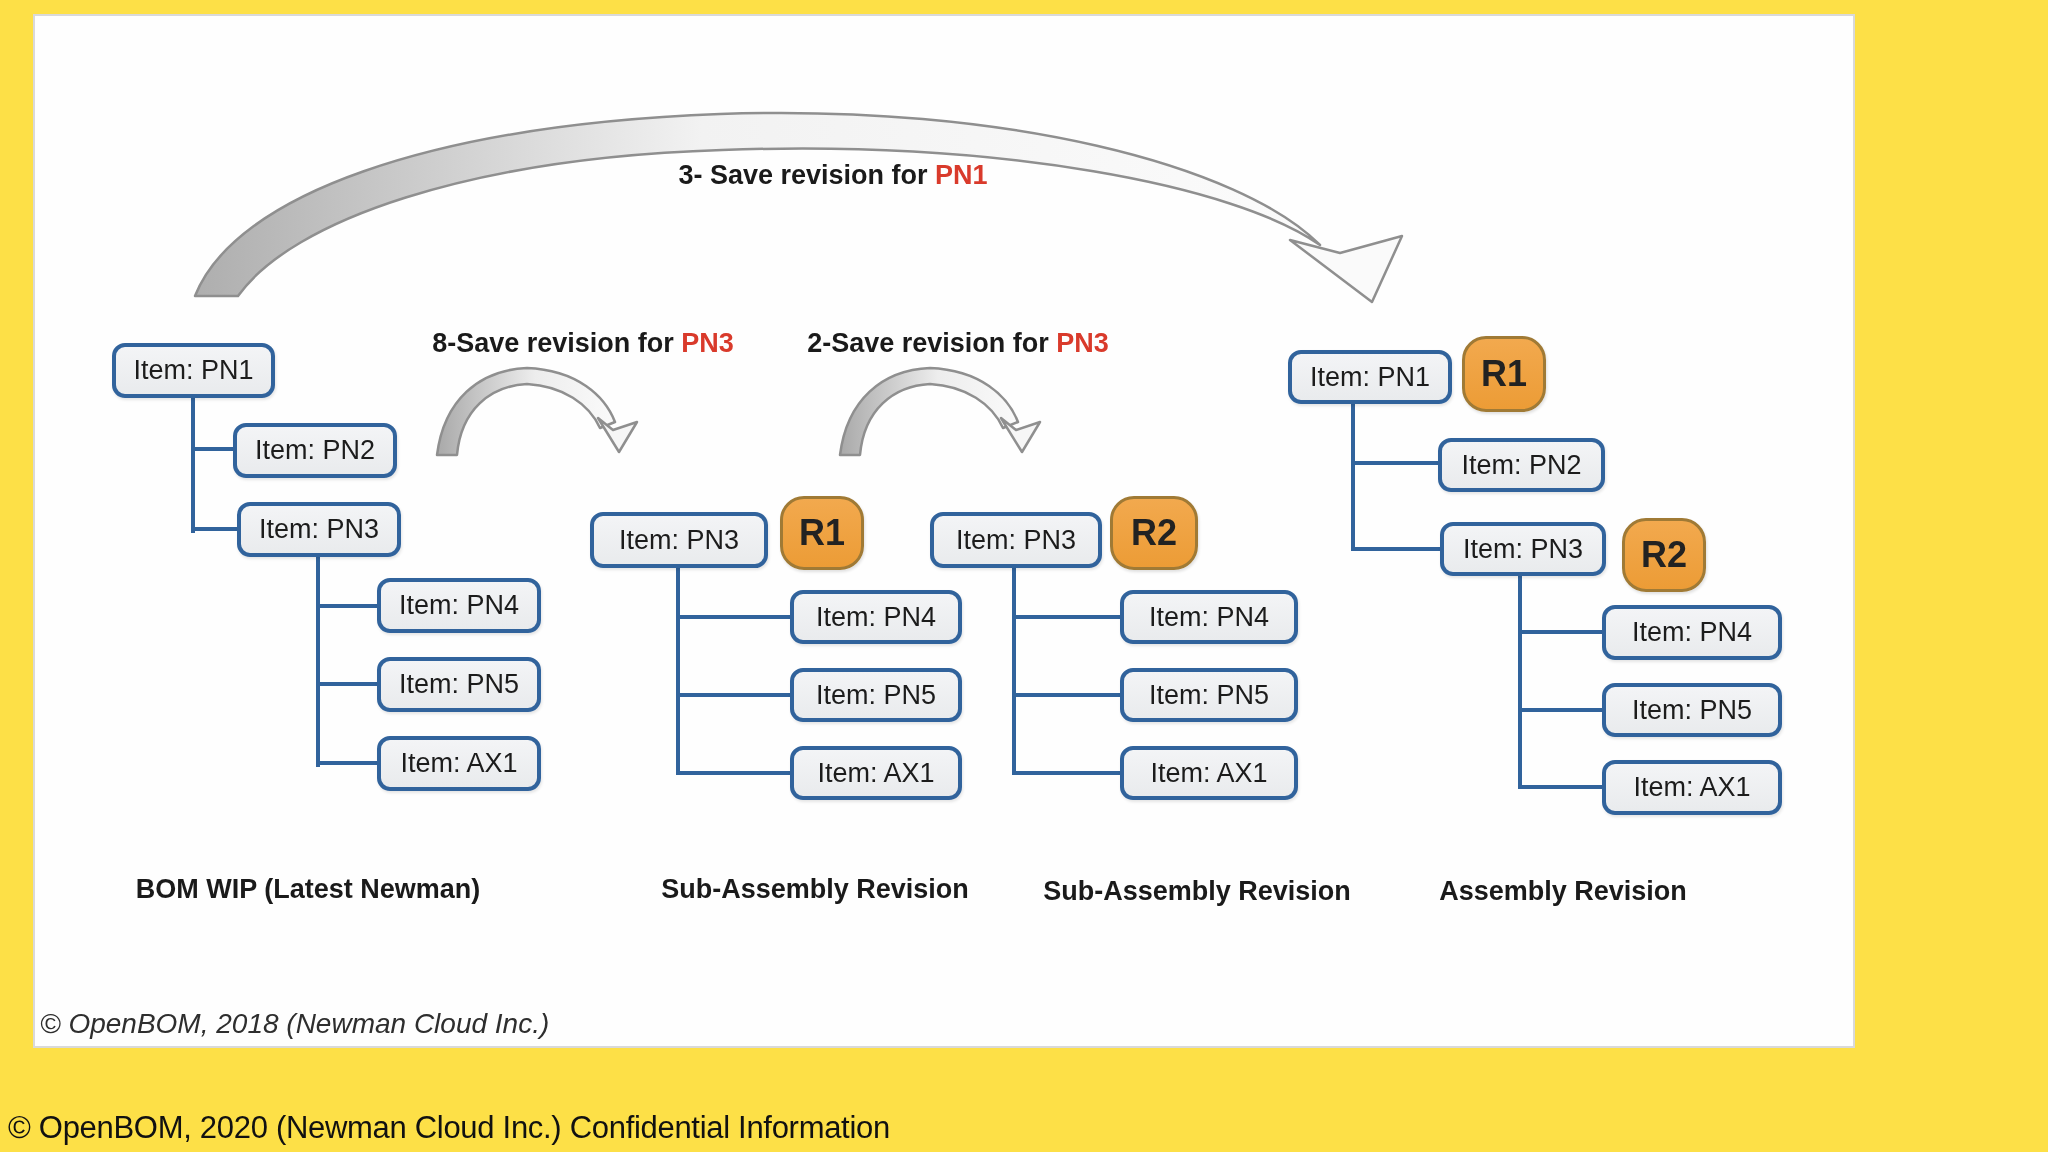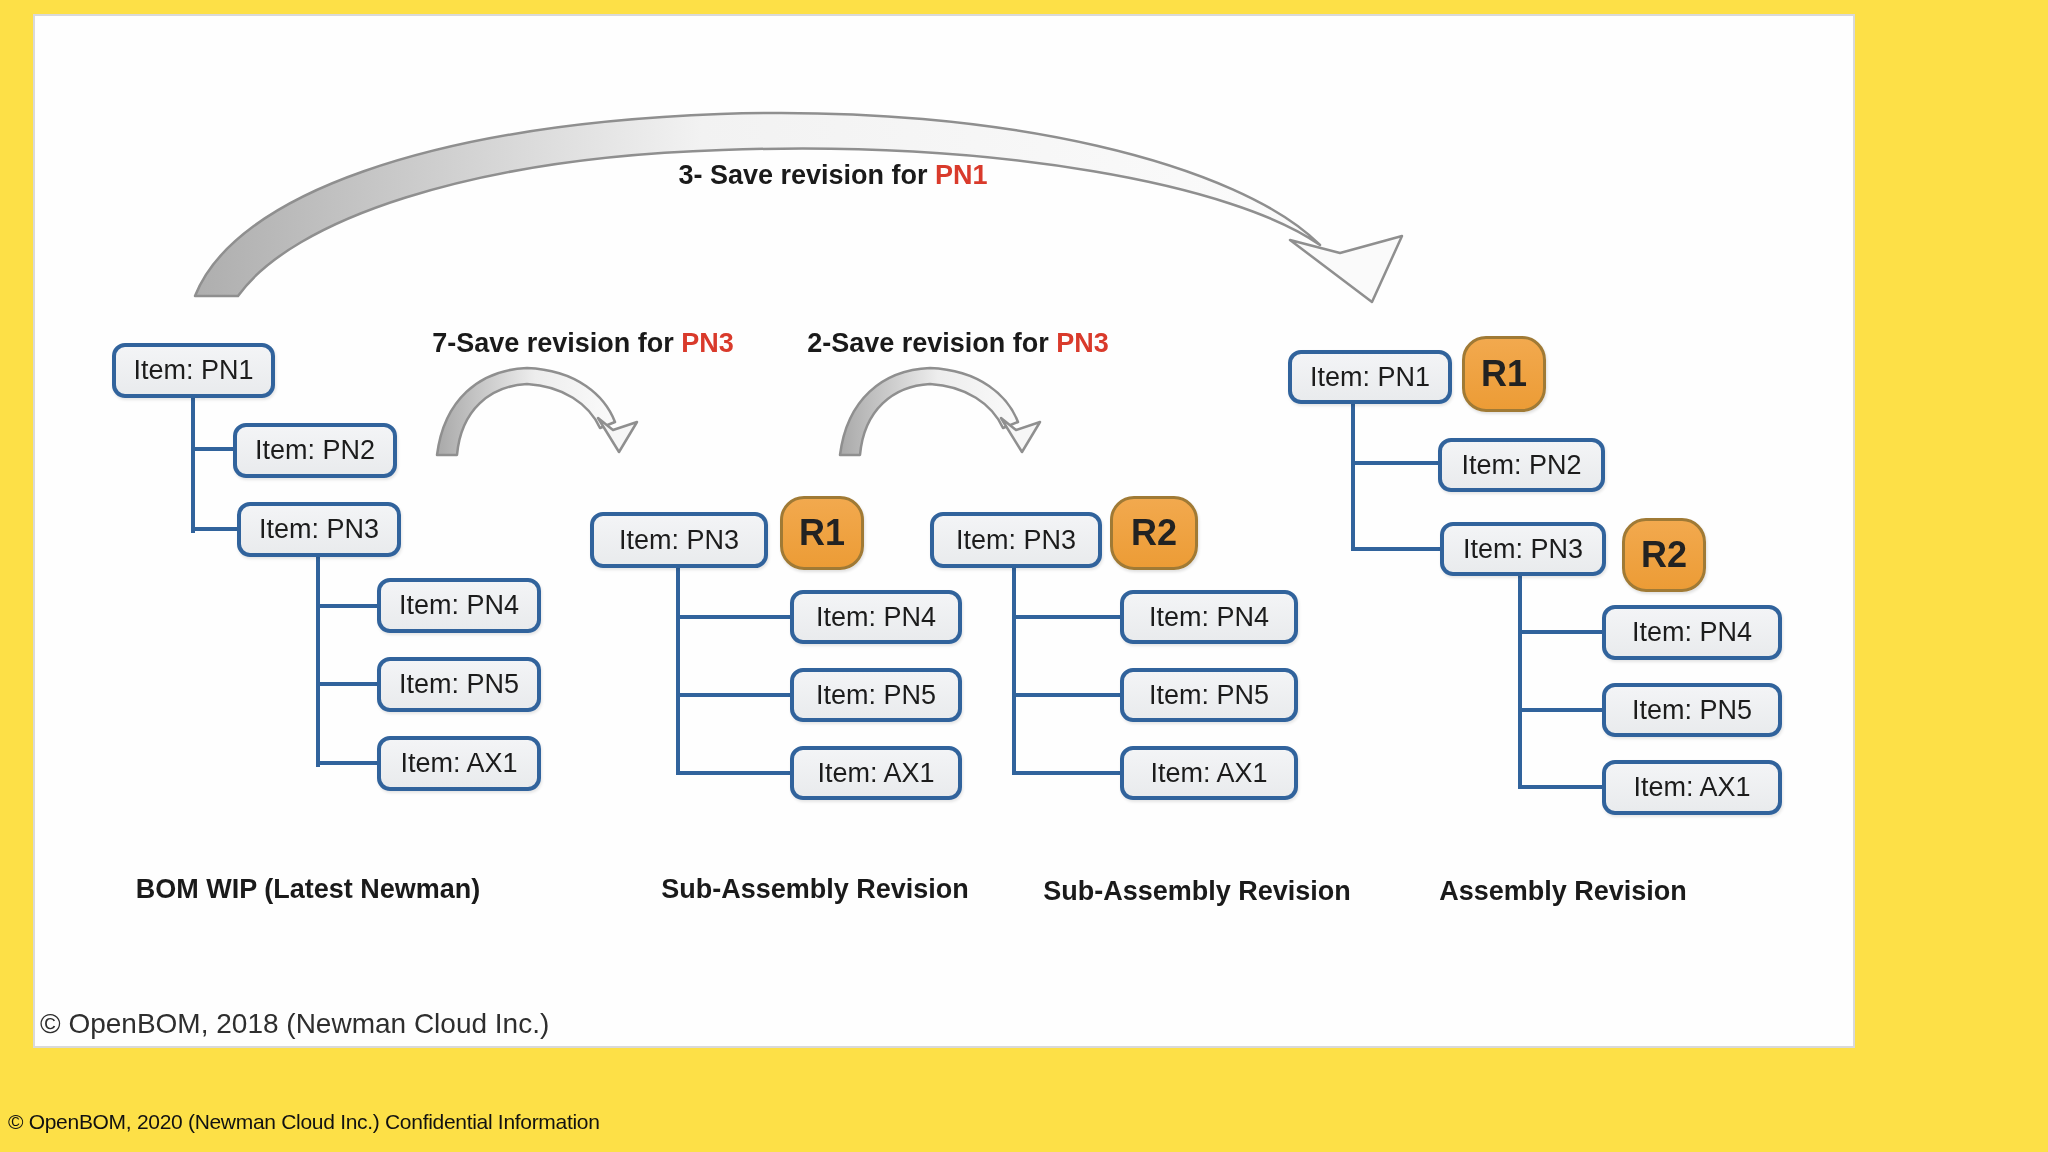--- a/index.html
+++ b/index.html
@@ -20,22 +20,22 @@
         display:flex;align-items:center;justify-content:center;
         font-size:36px;color:#222;z-index:4;
         box-shadow:1px 2px 3px rgba(0,0,0,0.12);font-weight:bold;}
   .hline,.vline{position:absolute;background:#31639c;z-index:2;}
   .hline{height:4px;} .vline{width:4px;}
   .caption{position:absolute;font-size:27px;font-weight:bold;color:#1a1a1a;
            text-align:center;z-index:5;white-space:nowrap;}
   .caption .hl{color:#d93a2b;}
   .tree-label{position:absolute;font-size:27px;font-weight:bold;color:#1a1a1a;
               text-align:center;z-index:5;white-space:nowrap;}
-  .copyright{position:absolute;left:40px;top:1008px;font-size:28px;color:#2e2e2e;z-index:5;}
-  .page-caption{position:absolute;left:8px;top:1110px;font-size:21px;color:#111;
+  .copyright{position:absolute;left:40px;top:1008px;font-size:28px;color:#2e2e2e;z-index:5;font-style:italic;}
+  .page-caption{position:absolute;left:8px;top:1110px;font-size:31px;color:#111;
                 letter-spacing:-0.3px;z-index:5;}
   .logo{position:absolute;left:1645px;top:996px;z-index:5;font-weight:bold;
         font-size:47px;color:#203a64;letter-spacing:-1px;display:flex;align-items:center;}
   .logo .ring{display:inline-block;width:33px;height:33px;border-radius:50%;margin:6px 2px 0 2px;
         background:
           radial-gradient(circle at 50% 50%, #ffffff 0 36%, rgba(255,255,255,0) 37%),
           conic-gradient(from 0deg,
             #79b843 0deg 36deg, #ffffff 36deg 54deg,
             #4ba3d8 54deg 126deg, #ffffff 126deg 144deg,
             #f0a53e 144deg 216deg, #ffffff 216deg 234deg,
@@ -73,21 +73,21 @@
 
     <path d="M 840,455 C 847,400 882,370 930,368 C 980,370 1008,396 1018,422
          L 1003,428 C 992,404 966,386 930,384 C 893,386 864,410 860,455 Z" fill="url(#bandSmall)" stroke="#8f8f8f" stroke-width="2.5" stroke-linejoin="round"></path>
     <path d="M 1001,418 L 1016,430 L 1040,422 L 1022,452 Z" fill="#f6f6f6" stroke="#8f8f8f" stroke-width="2.5" stroke-linejoin="round"></path>
   </svg>
 
   <div class="caption" style="left:633px;top:160px;width:400px">
     <span>3- Save revision for </span><span class="hl">PN1</span>
   </div>
   <div class="caption" style="left:383px;top:328px;width:400px">
-    <span>7-Save revision for </span><span class="hl">PN3</span>
+    <span>8-Save revision for </span><span class="hl">PN3</span>
   </div>
   <div class="caption" style="left:758px;top:328px;width:400px">
     <span>2-Save revision for </span><span class="hl">PN3</span>
   </div>
 
   <div class="vline" style="left:191px;top:396px;height:137px"></div>
   <div class="hline" style="left:193px;top:447px;width:42px"></div>
   <div class="hline" style="left:193px;top:527px;width:46px"></div>
   <div class="vline" style="left:316px;top:555px;height:212px"></div>
   <div class="hline" style="left:318px;top:604px;width:61px"></div>

